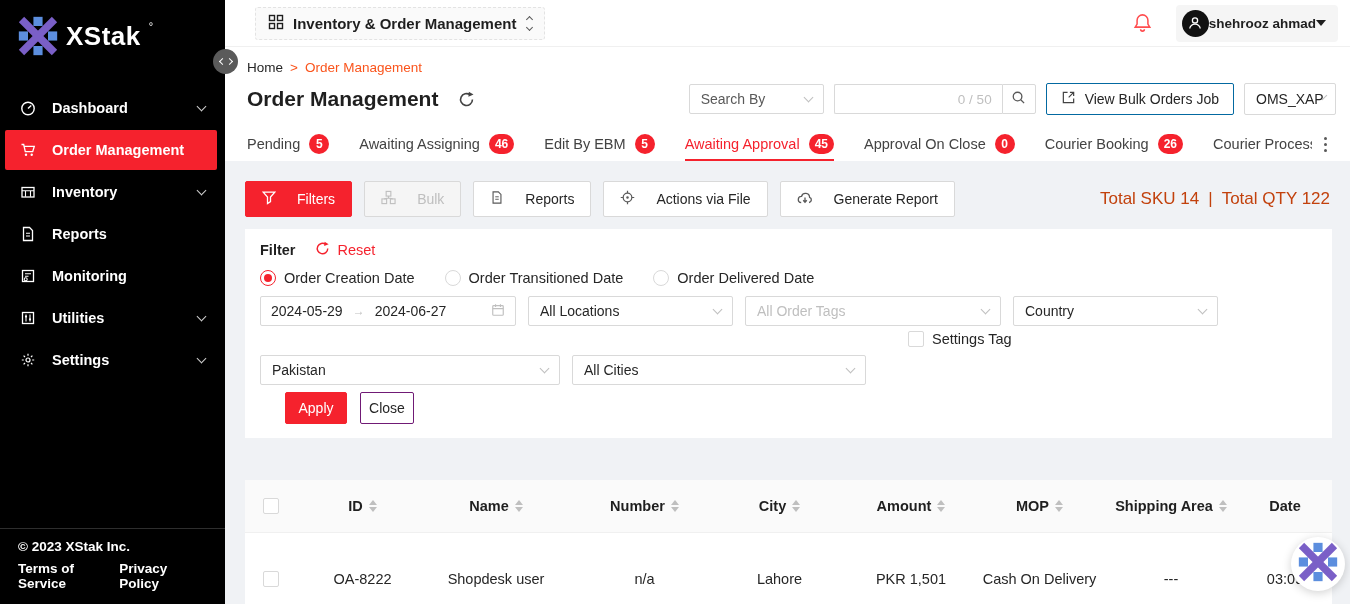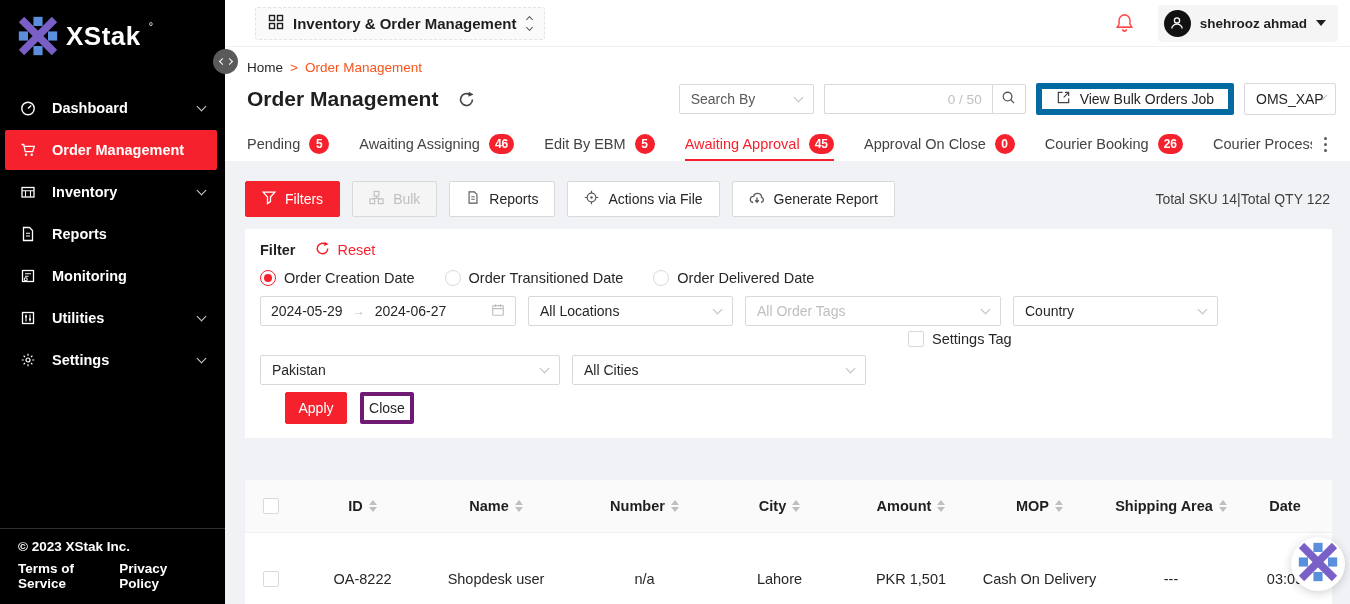--- a/index.html
+++ b/index.html
@@ -35,21 +35,21 @@
   .topbar { height:47px; flex:none; display:flex; align-items:center; padding:0 12px 0 30px;
     border-bottom:1px solid #f0f0f0; background:#fff; }
   .app-switcher { display:flex; align-items:center; gap:9px; height:33px; padding:0 12px;
     background:#fafafa; border:1px dashed #e3e3e3; border-radius:3px; font-size:15px; font-weight:bold; color:#1f1f1f; cursor:pointer; }
   .updown { display:flex; flex-direction:column; gap:3px; margin-left:2px; }
   .updown i { width:5px; height:5px; border-left:1.4px solid #595959; border-bottom:1.4px solid #595959; }
   .updown .u { transform:rotate(135deg); }
   .updown .d { transform:rotate(-45deg); }
   .topbar-right { margin-left:auto; display:flex; align-items:center; gap:24px; }
   .bell-btn { background:none; border:none; cursor:pointer; display:flex; }
-  .user-pill { display:flex; align-items:center; gap:9px; background:#f5f5f5; border-radius:4px;
+  .user-pill { display:flex; align-items:center; background:#f5f5f5; border-radius:4px;
     height:37px; padding:0 12px 0 6px; cursor:pointer; }
   .avatar { width:27px; height:27px; border-radius:50%; background:#111; display:flex; align-items:center; justify-content:center; }
   .user-name { font-size:13.5px; font-weight:bold; color:#1f1f1f; }
   .caret-down { width:0; height:0; border-left:5px solid transparent; border-right:5px solid transparent; border-top:6px solid #1f1f1f; }
 
   .content-head { flex:none; background:#fff; padding-top:13px; }
   .breadcrumb { padding-left:22px; font-size:13.5px; display:flex; gap:7px; align-items:center; }
   .breadcrumb .bc-home { color:#262626; cursor:pointer; }
   .breadcrumb .bc-sep { color:#fa541c; }
   .breadcrumb .bc-cur { color:#fa541c; cursor:pointer; }
@@ -62,41 +62,41 @@
   .sel .chev { margin-left:auto; width:7px; height:7px; border-right:1.4px solid #bfbfbf;
     border-bottom:1.4px solid #bfbfbf; transform:rotate(45deg); margin-top:-3px; }
   .sel-searchby { width:135px; color:#595959; }
   .search-wrap { display:flex; }
   .search-input-box { width:168px; height:30px; border:1px solid #d9d9d9; border-right:none;
     border-radius:2px 0 0 2px; display:flex; align-items:center; padding:0 10px; }
   .search-input-box input { border:none; outline:none; flex:1; width:60px; font-size:14px; font-family:inherit; }
   .search-counter { color:#bfbfbf; font-size:13.5px; }
   .search-btn { width:34px; height:30px; background:#fff; border:1px solid #d9d9d9; border-radius:0 2px 2px 0;
     display:flex; align-items:center; justify-content:center; cursor:pointer; }
-  .btn { height:32px; background:#fff; border:6px solid #0369a1; border-radius:2px; display:inline-flex;
+  .btn { height:32px; background:#fff; border:1px solid #0369a1; border-radius:2px; display:inline-flex;
     align-items:center; gap:9px; padding:0 14px; font-size:14px; color:#262626; cursor:pointer; font-family:inherit; }
   .sel-env { width:92px; height:32px; color:#262626; }
 
   .tabs-row { margin-top:13px; padding:0 12px 0 22px; display:flex; align-items:stretch; height:33px; }
   .tabs-scroll { display:flex; gap:30px; overflow:hidden; flex:1; white-space:nowrap; }
   .tab { display:inline-flex; align-items:center; gap:9px; font-size:14.5px; color:#434343;
     border-bottom:2px solid transparent; cursor:pointer; flex:none; }
   .tab.active { color:#f5222d; border-bottom-color:#f5222d; }
   .badge { min-width:20px; height:20px; border-radius:10px; background:#f5222d; color:#fff;
     font-size:12px; font-weight:bold; display:inline-flex; align-items:center; justify-content:center; padding:0 6px; }
   .tab-more { width:26px; display:flex; flex-direction:column; align-items:center; justify-content:center; gap:3px; cursor:pointer; }
   .tab-more i { width:3px; height:3px; border-radius:50%; background:#595959; }
 
   .gray-section { flex:1; background:#f0f2f5; padding:20px 18px 0 20px; overflow:hidden; }
   .toolbar-row { display:flex; align-items:center; gap:12px; }
   .tbtn { height:36px; background:#fff; border:1px solid #d9d9d9; border-radius:2px; display:inline-flex;
-    align-items:center; gap:9px; padding:0 16px; font-size:14px; color:#262626; cursor:pointer; font-family:inherit; }
+    align-items:center; gap:21px; padding:0 16px; font-size:14px; color:#262626; cursor:pointer; font-family:inherit; }
   .tbtn-primary { background:#f5222d; border-color:#f5222d; color:#fff; }
   .tbtn-disabled { background:#f5f5f5; color:#bfbfbf; cursor:not-allowed; }
-  .totals { margin-left:auto; display:flex; font-size:14px; color:#404040; padding-right:2px; }
+  .totals { margin-left:auto; display:flex; gap:9px; font-size:17px; color:#c2410c; padding-right:2px; }
 
   .filter-card { margin-top:12px; background:#fff; padding:12px 15px 14px; }
   .filter-head { display:flex; align-items:center; gap:20px; }
   .filter-title { font-size:14.5px; font-weight:bold; color:#1f1f1f; }
   .reset-btn { display:flex; align-items:center; gap:7px; color:#f5222d; font-size:14.5px; background:none; border:none; cursor:pointer; font-family:inherit; }
   .radios-row { margin-top:11px; display:flex; gap:30px; }
   .radio { display:flex; align-items:center; gap:8px; font-size:14.5px; color:#262626; cursor:pointer; }
   .radio-circle { width:16px; height:16px; border-radius:50%; border:1px solid #d9d9d9; background:#fff;
     display:flex; align-items:center; justify-content:center; }
   .radio.checked .radio-circle { border-color:#f5222d; }
@@ -106,21 +106,21 @@
     align-items:center; padding:0 10px; font-size:14px; gap:10px; cursor:pointer; }
   .range-arrow { color:#bfbfbf; font-size:12px; }
   .w205 { width:205px; } .w256 { width:256px; } .w300 { width:300px; } .w294 { width:294px; }
   .placeholder { color:#bfbfbf; }
   .exclude-row { margin-top:5px; margin-left:648px; display:flex; align-items:center; gap:8px; font-size:14.5px; }
   .checkbox { width:16px; height:16px; border:1px solid #d9d9d9; border-radius:2px; background:#fff; cursor:pointer; flex:none; }
   .controls-row2 { margin-top:8px; }
   .filter-actions { margin-top:7px; display:flex; gap:13px;padding-left:25px; }
   .apply-btn { width:62px; height:32px; background:#f5222d; border:1px solid #f5222d; border-radius:2px;
     color:#fff; font-size:14px; cursor:pointer; font-family:inherit; }
-  .close-btn { width:54px; height:32px; background:#fff; border:4px solid #701a75; border-radius:2px;
+  .close-btn { width:54px; height:32px; background:#fff; border:1px solid #701a75; border-radius:2px;
     color:#262626; font-size:14px; cursor:pointer; font-family:inherit; }
 
   .table-card { margin-top:42px; background:#fff; }
   .grid-row { display:grid; grid-template-columns:65px 105px 162px 135px 135px 128px 129px 134px 1fr; align-items:center; }
   .thead { height:53px; background:#fafafa; border-bottom:1px solid #f0f0f0; }
   .th { display:flex; align-items:center; justify-content:center; gap:6px; font-size:14.5px; font-weight:bold; color:#1f1f1f; cursor:pointer; }
   .sorter { display:flex; flex-direction:column; gap:2px; }
   .sorter .up { width:0; height:0; border-left:4px solid transparent; border-right:4px solid transparent; border-bottom:5px solid #bfbfbf; }
   .sorter .dn { width:0; height:0; border-left:4px solid transparent; border-right:4px solid transparent; border-top:5px solid #bfbfbf; }
   .cb-cell { display:flex; padding-left:18px; }

